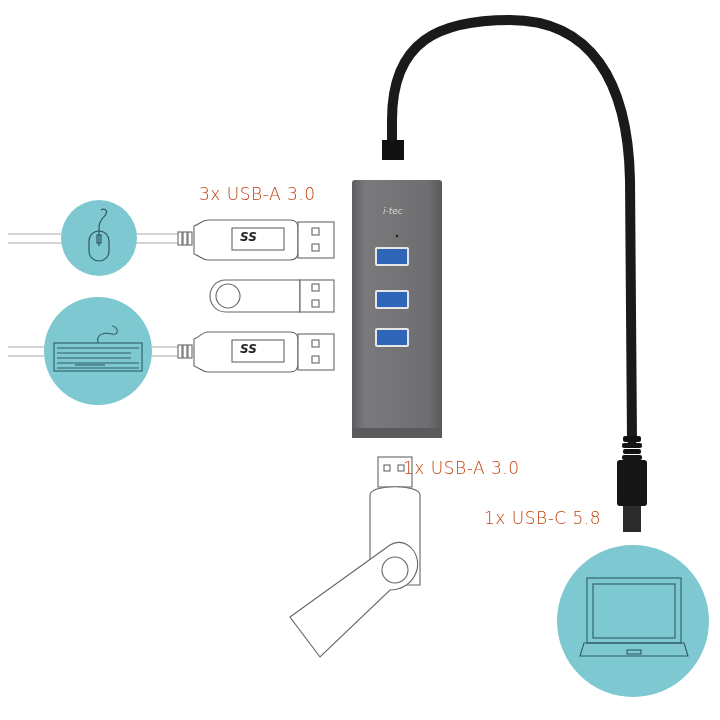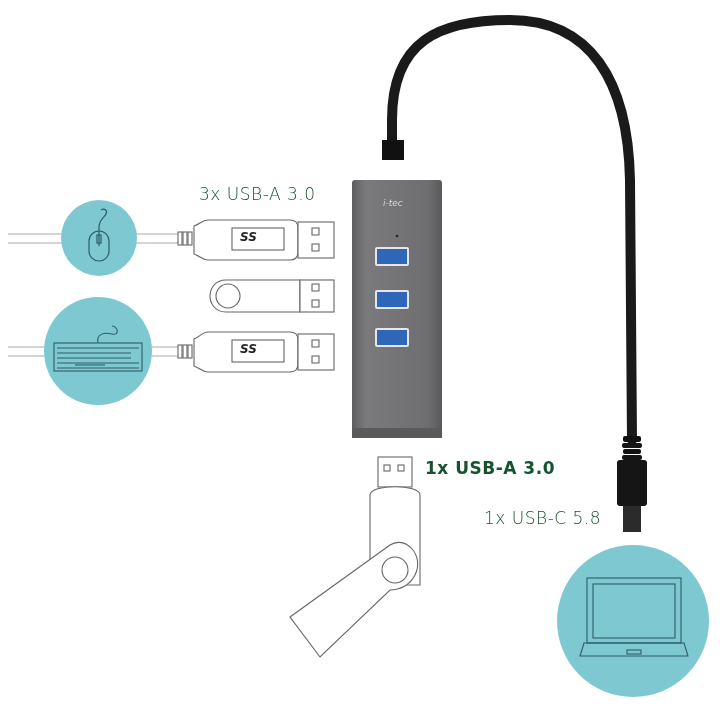--- a/index.html
+++ b/index.html
@@ -3,31 +3,32 @@
   <meta charset="utf-8">
   <style>
     html, body { margin: 0; padding: 0; background: #ffffff; }
     body { width: 720px; height: 720px; position: relative; overflow: hidden; font-family: "DejaVu Sans", sans-serif; }
     svg.canvas { position: absolute; left: 0; top: 0; }
     .label {
       position: absolute;
       font-family: "DejaVu Sans", sans-serif;
       font-weight: 300;
       font-size: 17px;
-      color: #14532d;
+      color: #c2410c;
       letter-spacing: 0.5px;
       white-space: nowrap;
     }
     .brand {
       position: absolute;
       font-family: "DejaVu Sans", sans-serif;
       font-size: 9px;
       font-style: italic;
       color: #d8d8d8;
       white-space: nowrap;
+      margin-top: 8px;
     }
   </style>
 </head>
 <body>
 
 <svg class="canvas" width="720" height="720" viewBox="0 0 720 720">
 
   <g>
     <path d="M392 152 L392 120 C392 40, 440 20, 510 20 C590 20, 628 80, 630 180 L632 440" fill="none" stroke="#1a1a1a" stroke-width="10" stroke-linecap="round"></path>
     <rect x="382" y="140" width="22" height="20" fill="#111"></rect>
@@ -145,16 +146,16 @@
       <rect x="587" y="578" width="94" height="65"></rect>
       <rect x="593" y="584" width="82" height="54"></rect>
       <path d="M584 643 L684 643 L688 656 L580 656 Z"></path>
       <rect x="627" y="650" width="14" height="4"></rect>
     </g>
   </g>
 </svg>
 
 <div class="label" style="left:199px; top:184px;">3x USB-A 3.0</div>
 <div class="brand" style="left:383px; top:198px;">i-tec</div>
-<div class="label" style="left:425px; top:458px;font-weight:bold;">1x USB-A 3.0</div>
+<div class="label" style="left:403px; top:458px;">1x USB-A 3.0</div>
 <div class="label" style="left:484px; top:508px;">1x USB-C 5.8</div>
 <div style="position:absolute; left:240px; top:230px; font-size:12px; font-weight:bold; font-style:italic; color:#222; font-family:'DejaVu Sans', sans-serif;">SS</div>
 <div style="position:absolute; left:240px; top:342px; font-size:12px; font-weight:bold; font-style:italic; color:#222; font-family:'DejaVu Sans', sans-serif;">SS</div>
 
 </body></html>

